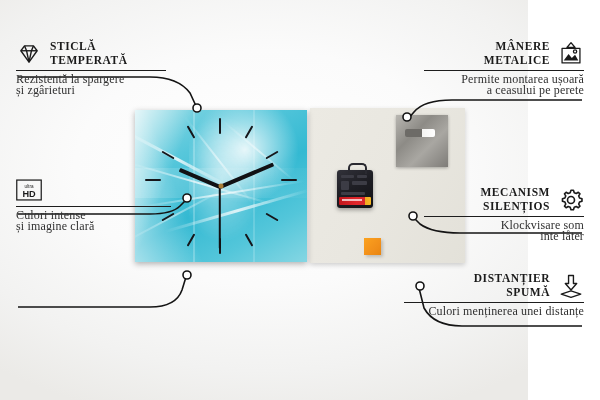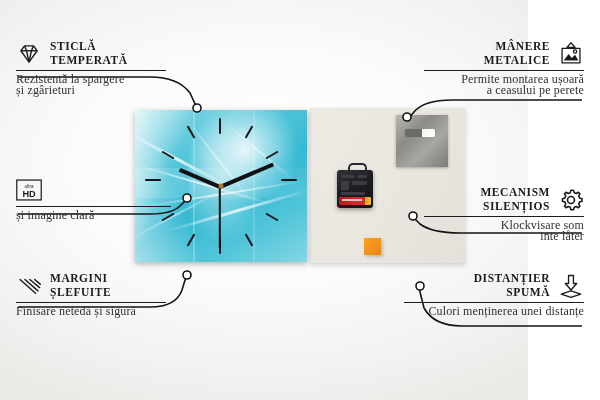--- a/index.html
+++ b/index.html
@@ -194,41 +194,24 @@
 
   <div class="callout left" style="left:16px;top:177px;width:155px;">
     <div class="co-head">
       <svg class="ico" viewBox="0 0 34 28">
         <rect x="1" y="1" width="32" height="26" fill="none" stroke="#1b1b1b" stroke-width="1.6"></rect>
         <text x="17" y="11" font-family="Liberation Sans, sans-serif" font-size="6" text-anchor="middle" fill="#1b1b1b">ultra</text>
         <text x="17" y="23" font-family="Liberation Sans, sans-serif" font-size="12" font-weight="bold" text-anchor="middle" fill="#1b1b1b">HD</text>
       </svg>
     </div>
     <div class="rule"></div>
+    <div class="co-sub">Culori intense</div>
     <div class="co-sub">și imagine clară</div>
   </div>
 
-  <div class="callout left" style="left:16px;top:272px;width:150px;">
-    <div class="co-head">
-      <svg class="ico" viewBox="0 0 32 32">
-        <g stroke="#1b1b1b" stroke-width="1.7" stroke-linecap="round">
-          <path d="M5 8 L24 25"></path>
-            <path d="M11 8 L27 22"></path>
-            <path d="M17 8 L29 18"></path>
-            <path d="M23 8 L30 14"></path>
-        </g>
-      </svg>
-      <div>
-        <div class="co-title">MARGINI</div>
-        <div class="co-title">ȘLEFUITE</div>
-      </div>
-    </div>
-    <div class="rule"></div>
-    <div class="co-sub">Finisare netedă și sigură</div>
-  </div>
 
   <div class="callout right" style="left:424px;top:40px;width:160px;">
     <div class="co-head">
       <div>
         <div class="co-title">MÂNERE</div>
         <div class="co-title">METALICE</div>
       </div>
       <svg class="ico" viewBox="0 0 32 30">
         <g fill="none" stroke="#1b1b1b" stroke-width="1.6" stroke-linejoin="round">
           <path d="M16 1 L11 7 L21 7 Z"></path>

